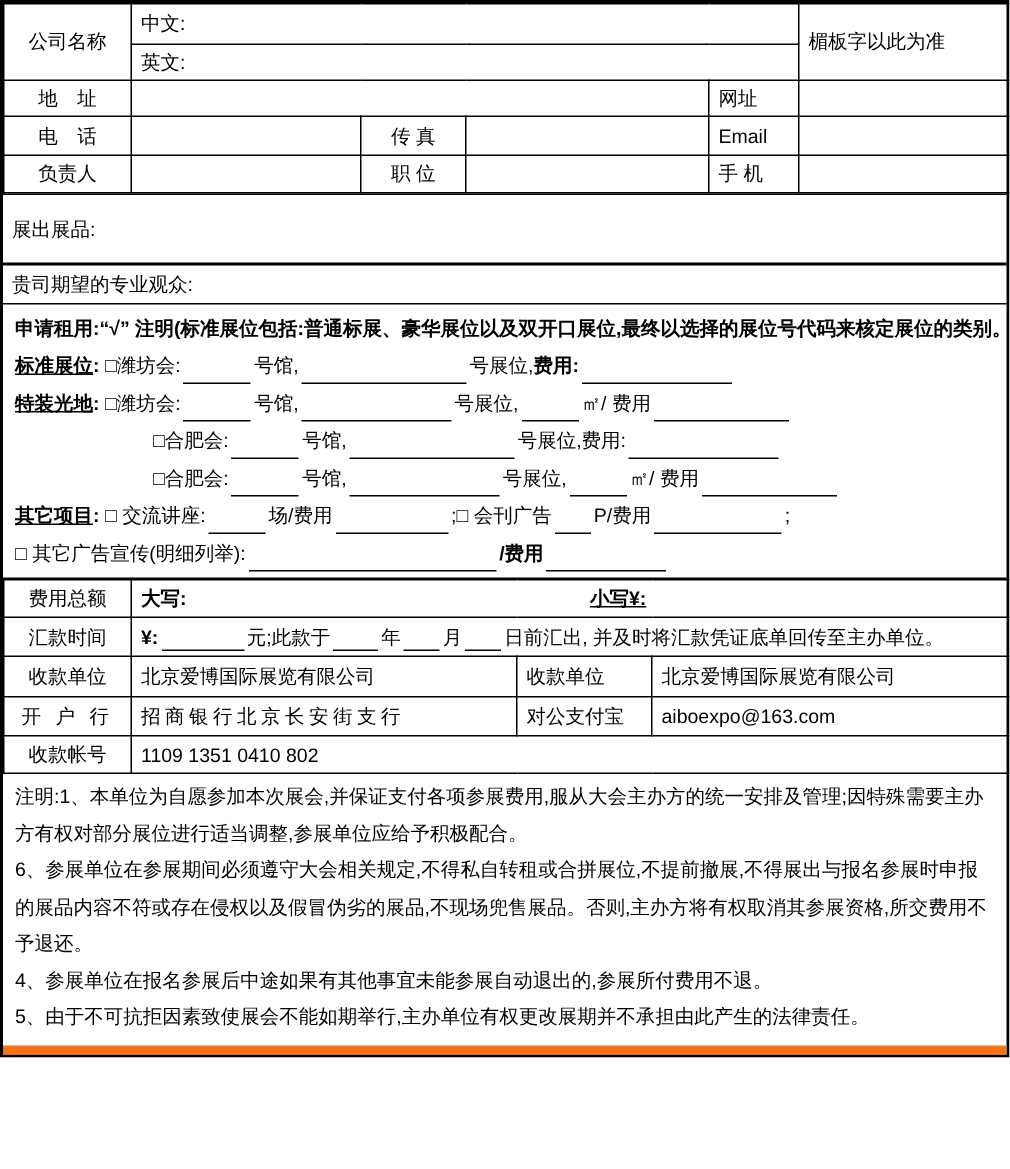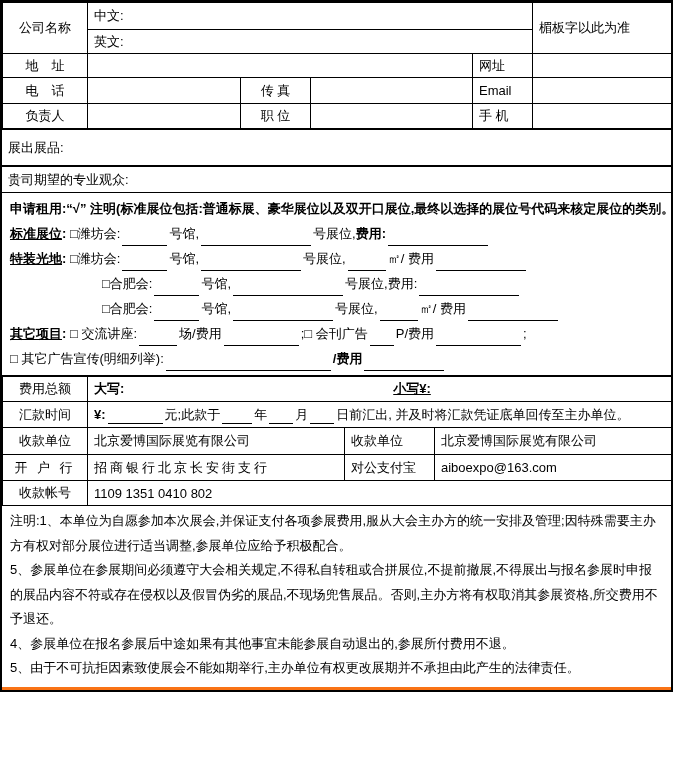--- a/index.html
+++ b/index.html
@@ -20,23 +20,23 @@
   
   .booth{border-bottom:1px solid #000;padding:3px 8px 4px 8px;font-size:13px;}
   .booth .ln{line-height:25px;white-space:nowrap;}
   .indent{padding-left:92px;}
   .sec-title{font-weight:700;text-decoration:underline;}
   .sec-colon{font-weight:700;}
   
   .rel{position:relative;}
   .mid{position:absolute;left:52%;top:3px;text-decoration:underline;}
   
-  .notes{border-bottom:3px solid #f97316;padding:3px 8px 6px 8px;}
+  .notes{border-bottom:6px solid #f97316;padding:3px 8px 6px 8px;}
   .notes p{margin:0;font-size:13px;line-height:24.5px;}
-  .exh td{height:36px;}
+  .exh td{height:46px;}
   .vis td{height:26px;}
 </style>
 </head>
 <body>
 
 <div class="form">
 
   <table>
     <colgroup>
         <col style="width:85px">
@@ -158,18 +158,18 @@
     </tr>
     <tr style="height:25px">
       <td class="c">收款帐号</td>
       <td colspan="3">1109 1351 0410 802</td>
     </tr>
   </tbody>
     </table>
 
   <div class="notes">
     <p>注明:1、本单位为自愿参加本次展会,并保证支付各项参展费用,服从大会主办方的统一安排及管理;因特殊需要主办方有权对部分展位进行适当调整,参展单位应给予积极配合。</p>
-    <p>5、参展单位在参展期间必须遵守大会相关规定,不得私自转租或合拼展位,不提前撤展,不得展出与报名参展时申报的展品内容不符或存在侵权以及假冒伪劣的展品,不现场兜售展品。否则,主办方将有权取消其参展资格,所交费用不予退还。</p>
+    <p>6、参展单位在参展期间必须遵守大会相关规定,不得私自转租或合拼展位,不提前撤展,不得展出与报名参展时申报的展品内容不符或存在侵权以及假冒伪劣的展品,不现场兜售展品。否则,主办方将有权取消其参展资格,所交费用不予退还。</p>
     <p>4、参展单位在报名参展后中途如果有其他事宜未能参展自动退出的,参展所付费用不退。</p>
     <p>5、由于不可抗拒因素致使展会不能如期举行,主办单位有权更改展期并不承担由此产生的法律责任。</p>
   </div>
 
 </div>
 
 </body></html>

